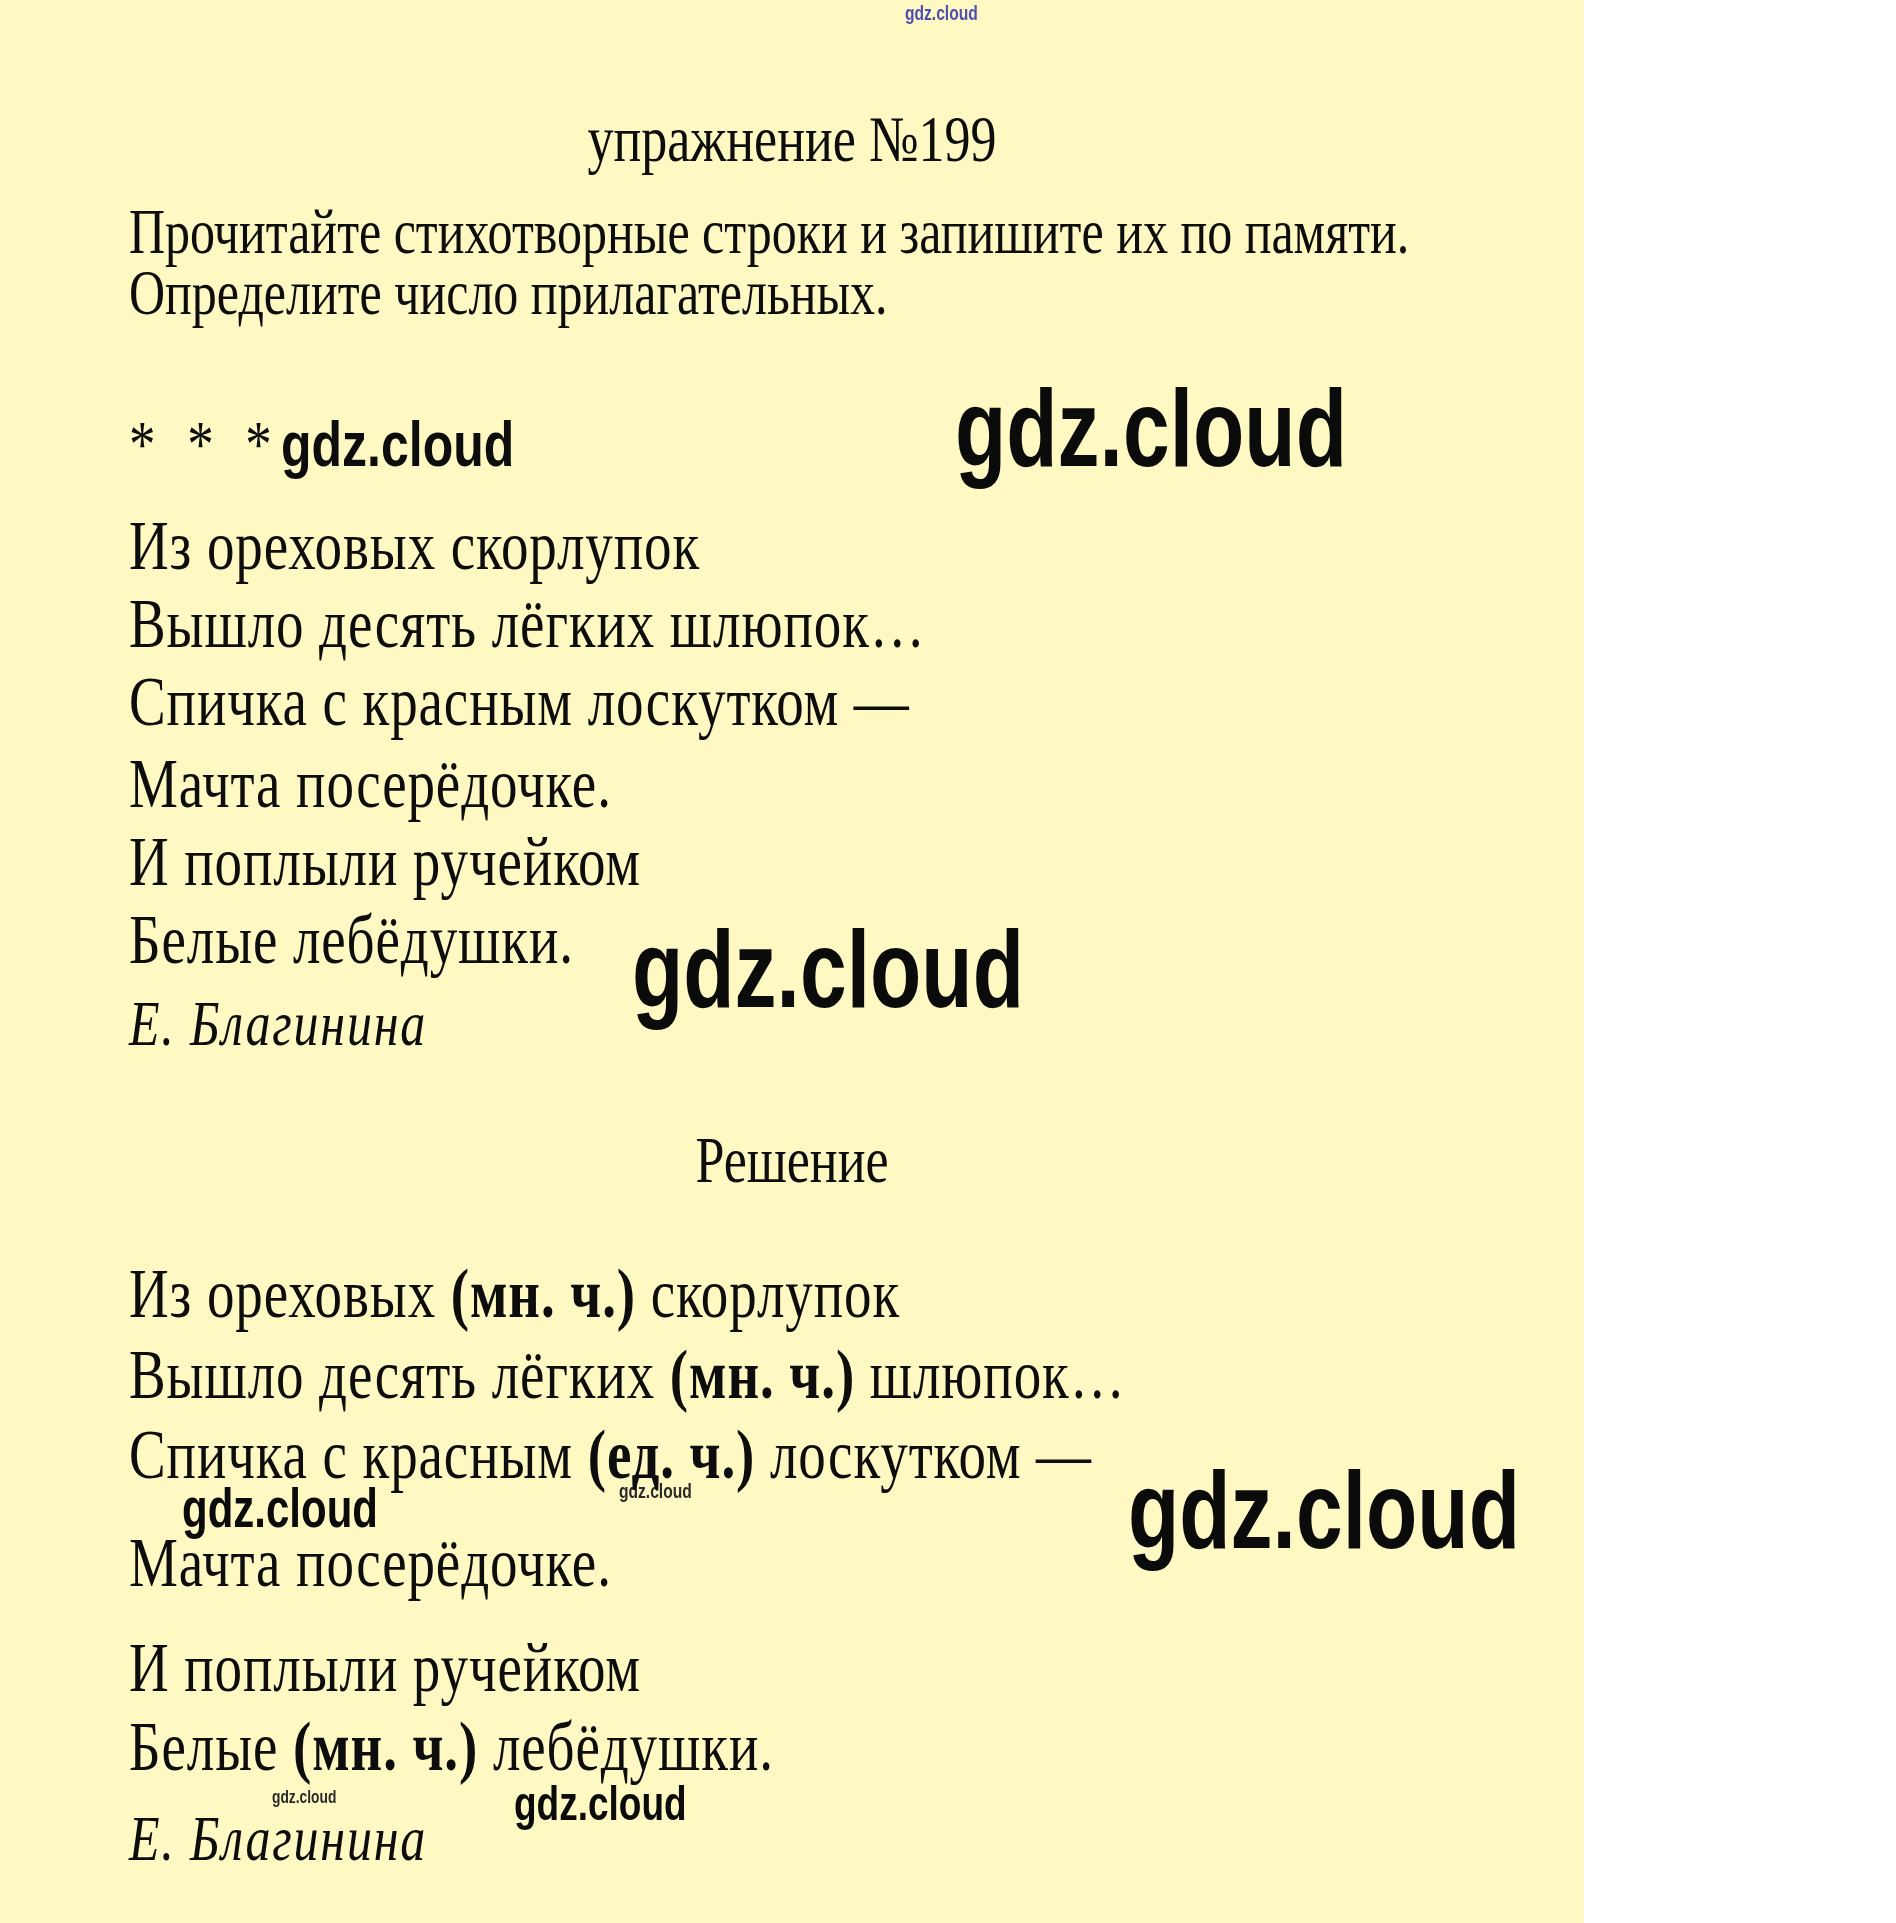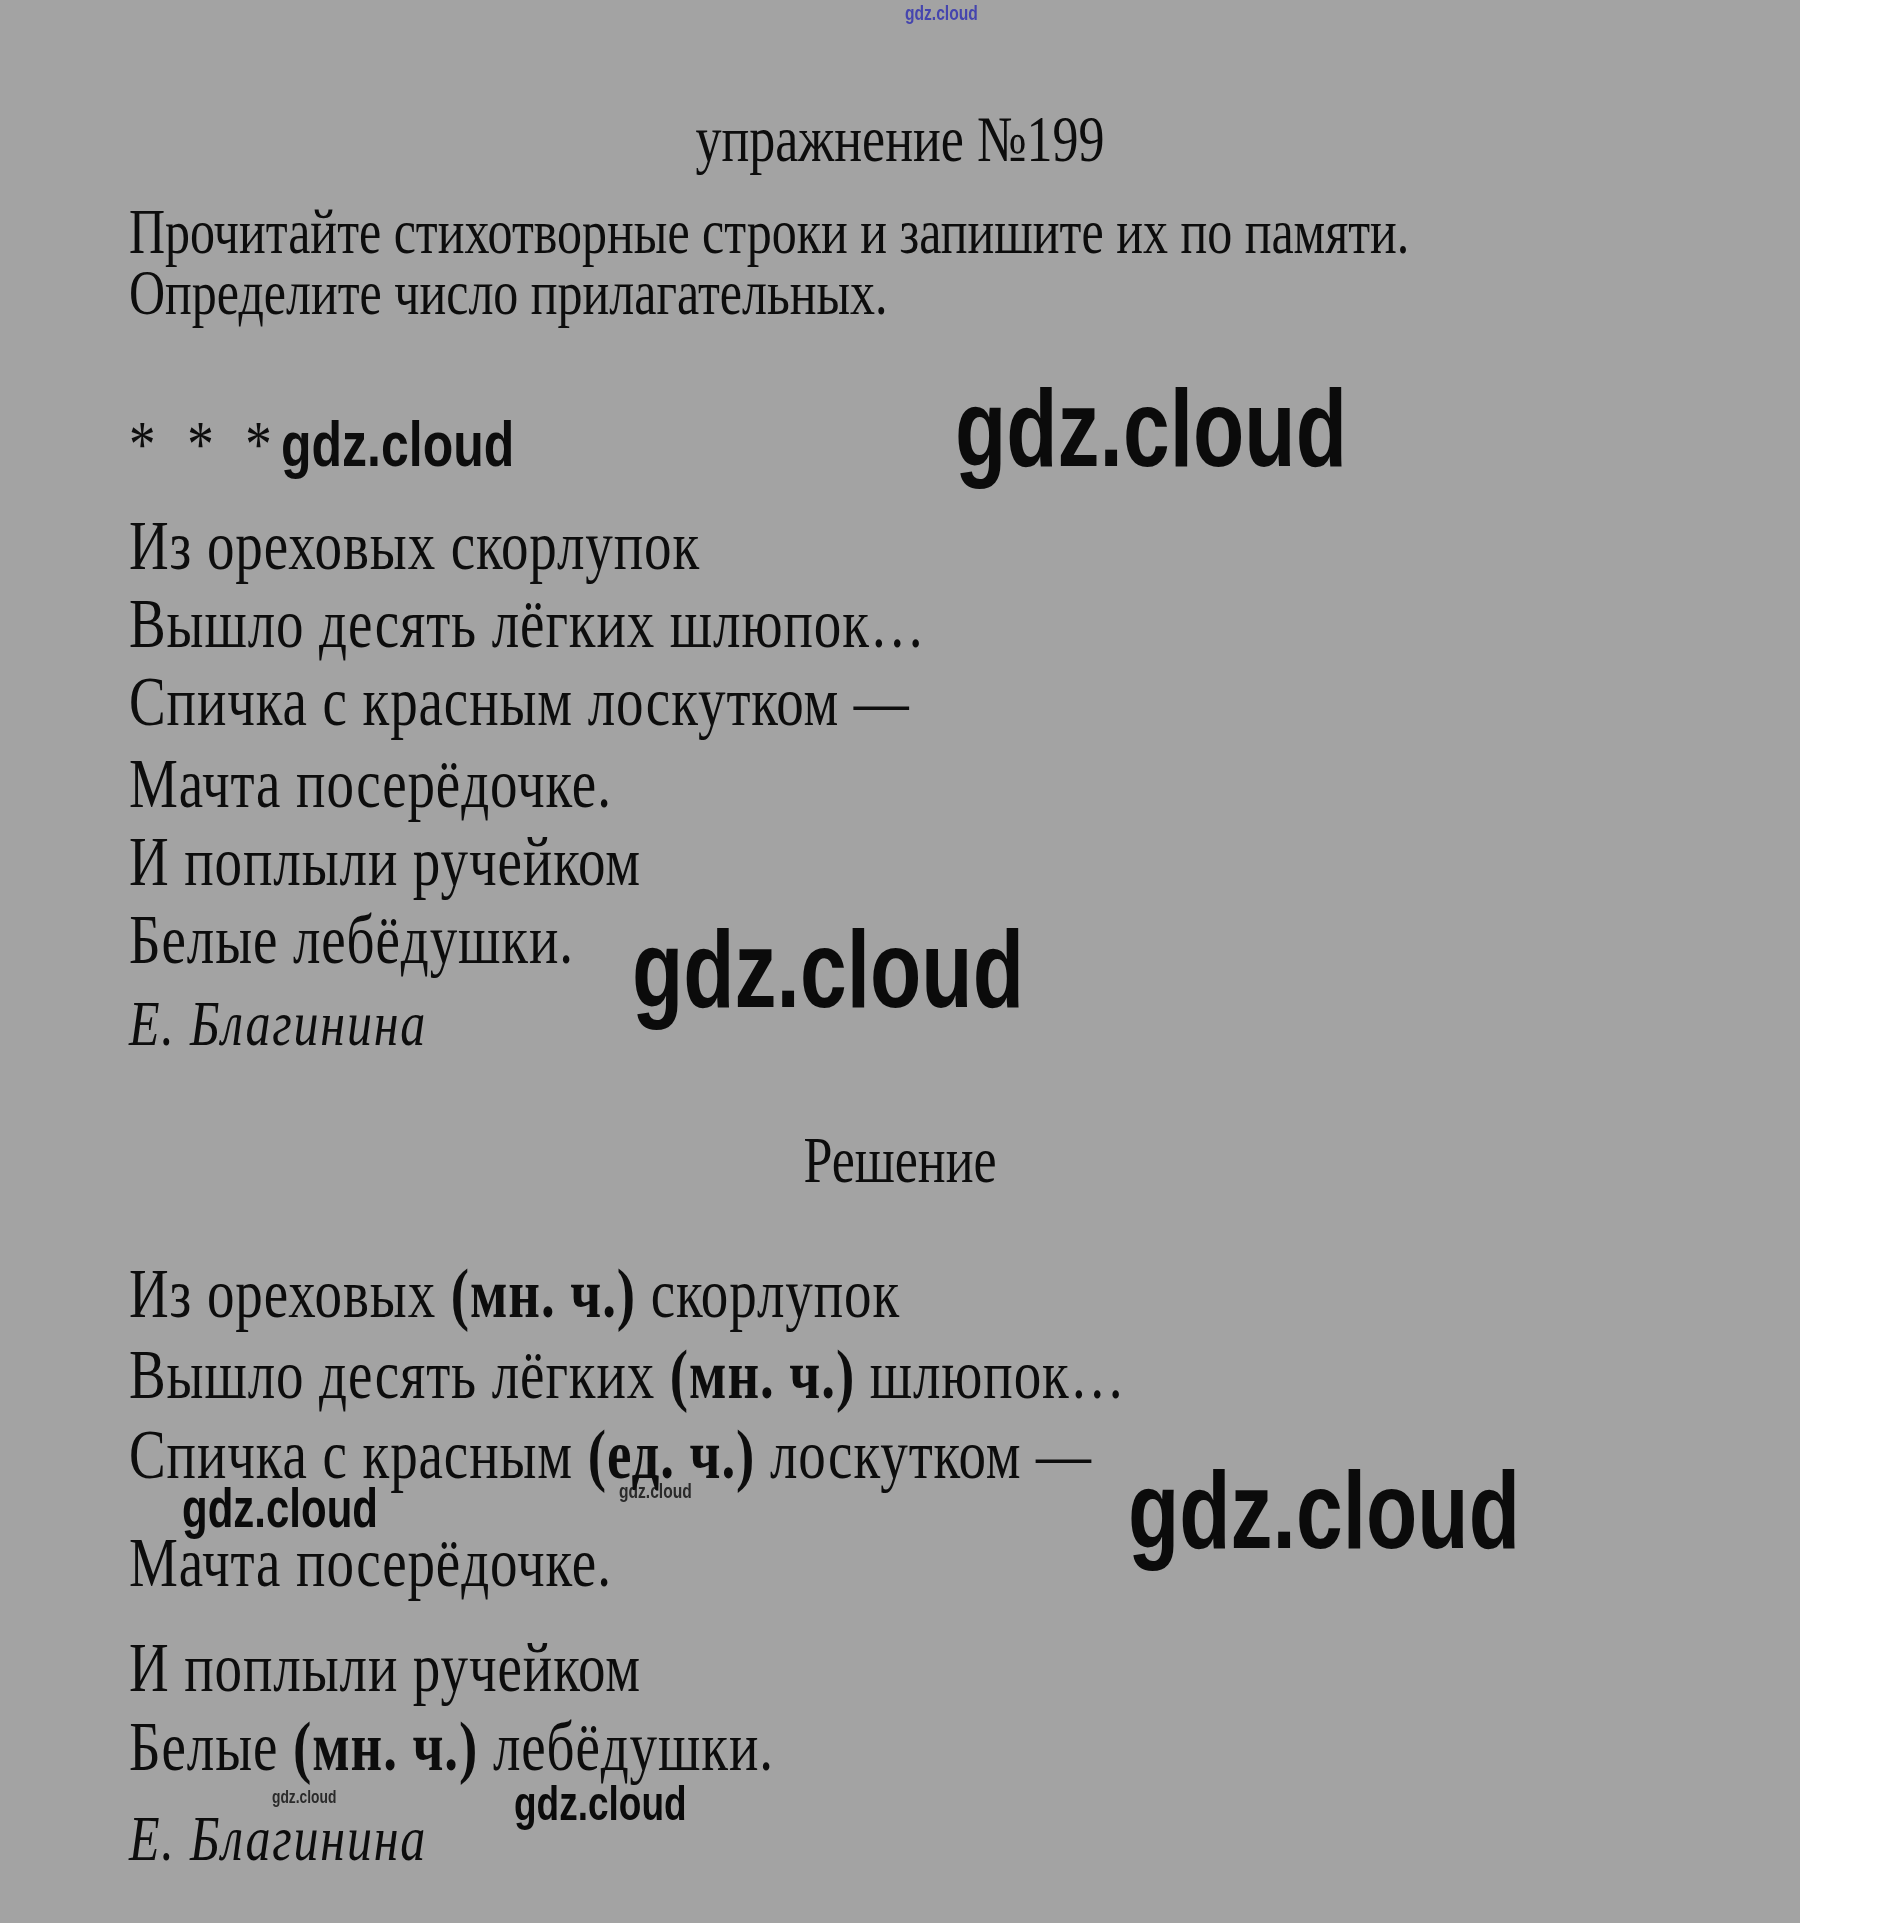--- a/index.html
+++ b/index.html
@@ -2,23 +2,23 @@
 <html style="font-size:14.7px"><head>
 <meta charset="utf-8">
 <style>
   html, body {
     margin: 0;
     padding: 0;
     background: #ffffff;
   }
   #page {
     position: relative;
-    width: 1800px;
+    width: 1584px;
     height: 1924px;
-    background: #a3a3a3;
+    background: #fef9c3;
     overflow: hidden;
     color: #0d0d0d;
     font-family: "Liberation Serif", serif;
   }
   
   .tline {
     position: absolute;
     white-space: nowrap;
     line-height: 1;
     transform: scaleY(1.25);

